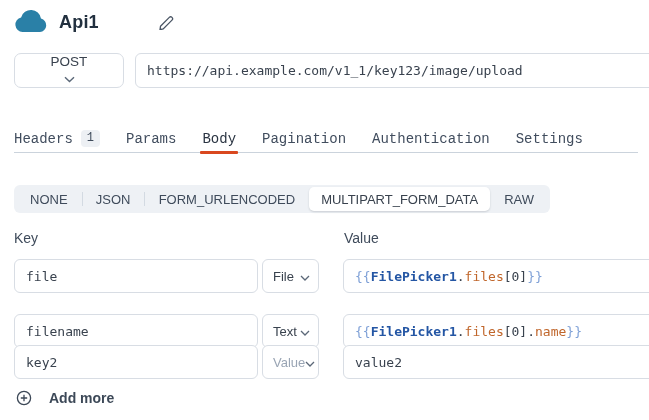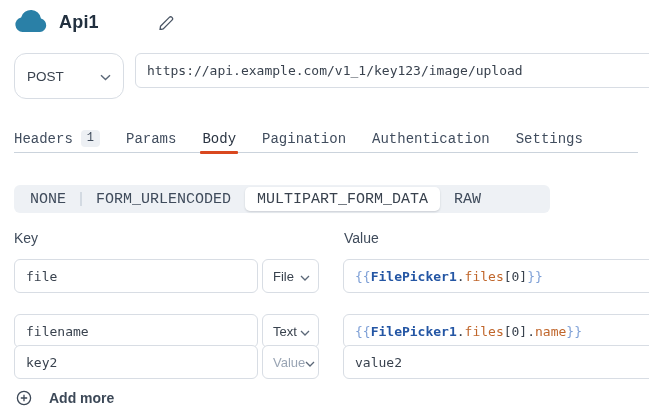--- a/index.html
+++ b/index.html
@@ -9,24 +9,24 @@
     font-family:"Liberation Sans", sans-serif;
     color:#39424e;
   }
   .abs{position:absolute;}
   
   .app-title{left:59px;top:12px;font-size:18px;font-weight:700;color:#22303f;letter-spacing:.2px;}
   .cloud{left:14px;top:9px;width:34px;height:25px;}
   .pencil{left:158px;top:13px;width:16px;height:17px;cursor:pointer;}
   
   .method-select{
-    left:14px;top:53px;width:110px;height:46px;box-sizing:border-box;
-    border:1px solid #d8dde4;border-radius:12px;background:#fff;
+    left:14px;top:53px;width:110px;height:35px;box-sizing:border-box;
+    border:1px solid #d8dde4;border-radius:7px;background:#fff;
     display:flex;align-items:center;justify-content:space-between;
-    padding:0 12px;cursor:pointer;
+    padding:0 12px;cursor:pointer;flex-direction:column;
   }
   .method-select .label{font-size:13.5px;color:#39424e;}
   .url-input{
     left:135px;top:53px;width:540px;height:35px;box-sizing:border-box;
     border:1px solid #d8dde4;border-radius:6px;background:#fff;
     font-family:"DejaVu Sans Mono","Liberation Mono",monospace;
     font-size:13px;color:#39424e;padding:0 11px;outline:none;
   }
   
   .tabs{left:14px;top:125px;right:11px;height:27px;display:flex;gap:26px;align-items:center;border-bottom:1px solid #cbd3dc;}
@@ -40,22 +40,22 @@
     background:#edf0f4;color:#3f4b5b;font-size:12px;border-radius:4px;
     padding:1px 6px;line-height:15px;
   }
   
   .segmented{
     left:14px;top:185px;width:536px;height:28px;
     background:#eef1f5;border-radius:6px;
     display:flex;align-items:center;box-sizing:border-box;padding:0 2px;
   }
   .seg-item{
-    font-size:15px;color:#3f4b5b;padding:0 14px;cursor:pointer;
-    display:flex;align-items:center;height:22px;white-space:nowrap;font-family:Liberation Mono, monospace;
+    font-size:13px;color:#3f4b5b;padding:0 14px;cursor:pointer;
+    display:flex;align-items:center;height:22px;white-space:nowrap;
   }
   .seg-divider{width:1px;height:14px;background:#d3dae2;}
   .seg-item.selected{
     background:#ffffff;border-radius:5px;height:24px;
     box-shadow:0 1px 2px rgba(40,50,60,.18);
     color:#39424e;padding:0 12px;
   }
   
   .col-label{font-size:14px;color:#3f4b5b;}
   .key-label{left:14px;top:230px;}
@@ -137,20 +137,21 @@
     <span>Authentication</span>
   </div>
   <div class="tab">
     <span>Settings</span>
   </div>
 </div>
 
 <div class="abs segmented">
   <span class="seg-item">NONE</span>
   <span class="seg-divider"></span>
+  <span class="seg-item">JSON</span>
   <span class="seg-divider"></span>
   <span class="seg-item">FORM_URLENCODED</span>
   <span class="seg-item selected">MULTIPART_FORM_DATA</span>
   <span class="seg-item">RAW</span>
 </div>
 
 <div class="abs col-label key-label">Key</div>
 <div class="abs col-label value-label">Value</div>
 
 <input class="key-input row1" spellcheck="false" value="file" style="">

